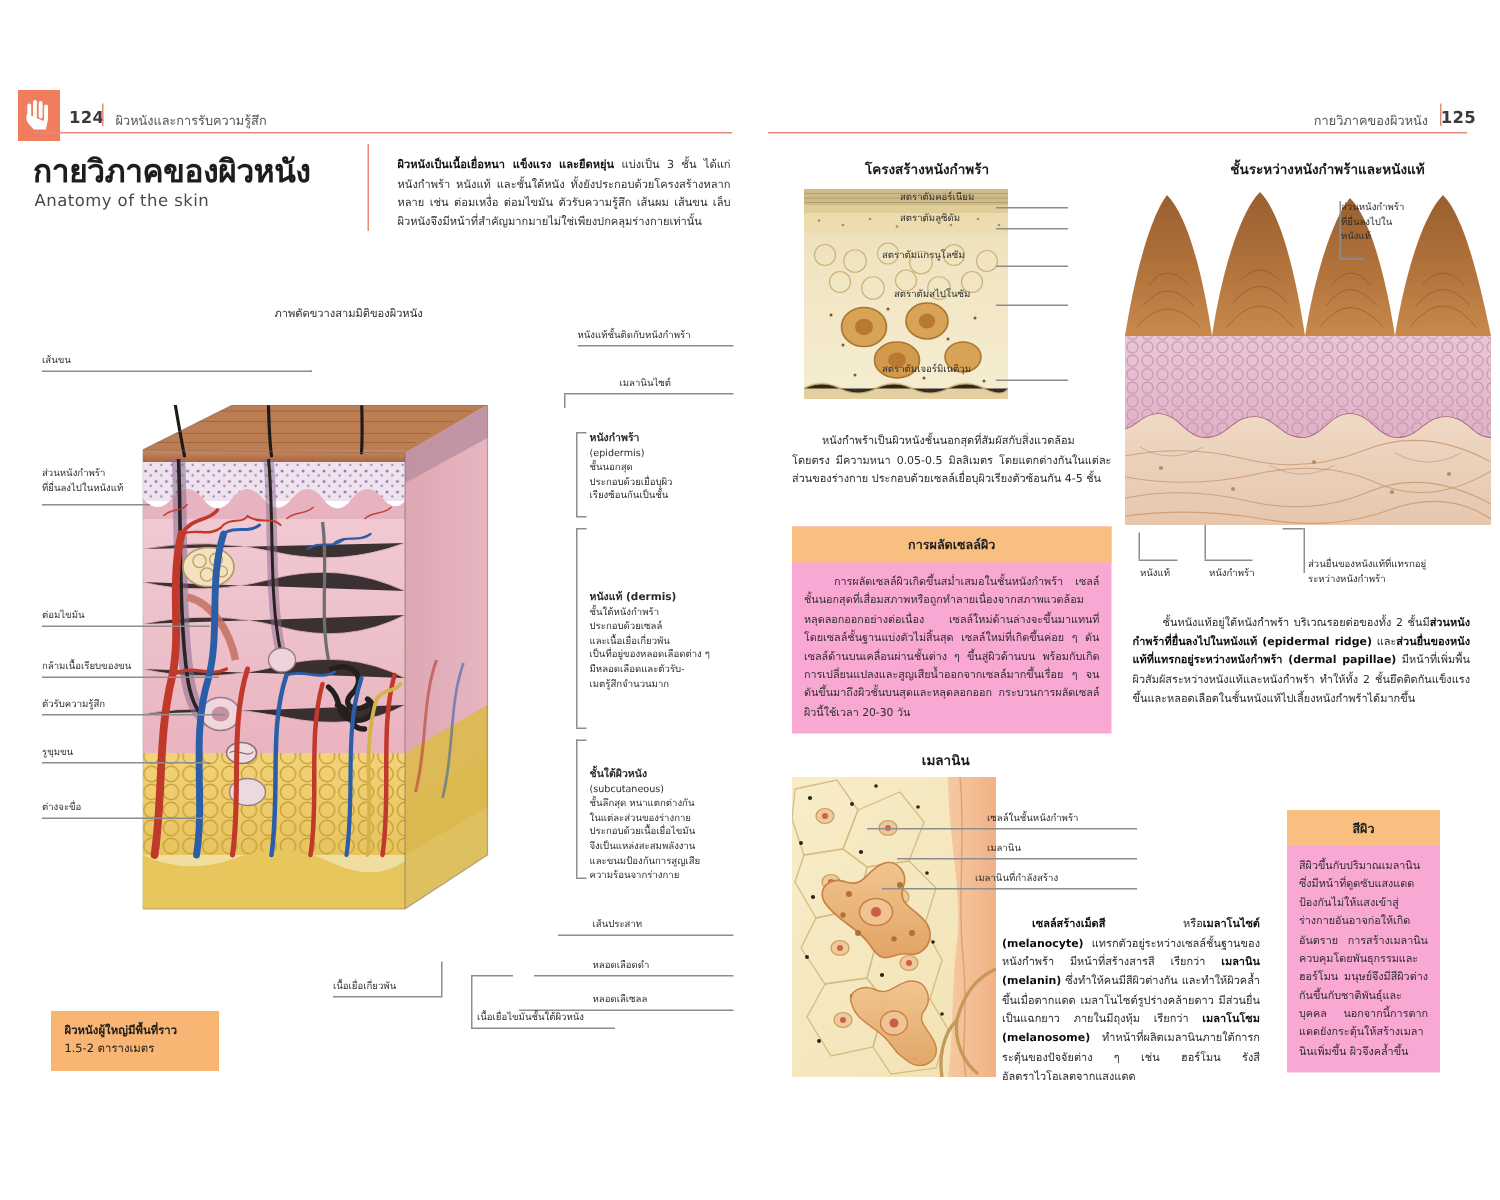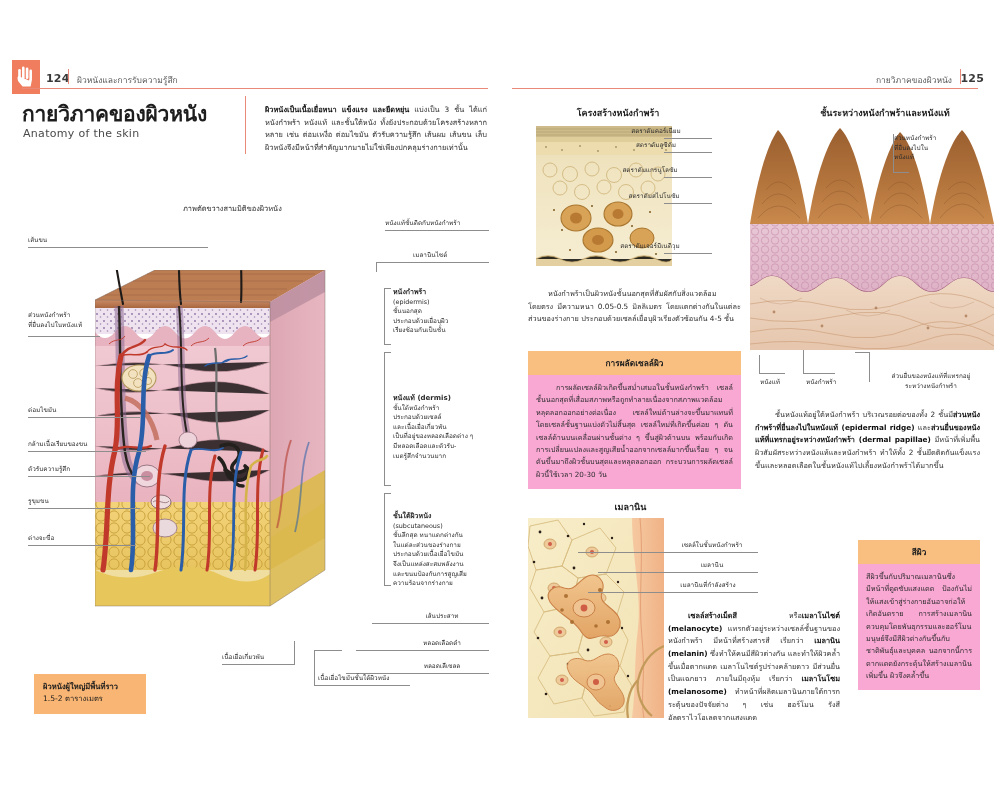--- a/index.html
+++ b/index.html
@@ -132,21 +132,21 @@
   .factbox .fb-l1 { font-weight: bold; }
 
   
   .lbl {
     position: absolute;
     font-size: 6.4px;
     line-height: 1.5;
     color: #2b2b2b;
   }
   .lbl .hd { font-weight: bold; font-size: 7px; display:block; }
-  .lbl.r { text-align: center; }
+  .lbl.r { text-align: left; }
   .leader {
     position: absolute;
     background: #8d8d8d;
   }
   .leader.h { height: 0.6px; }
   .leader.v { width: 0.6px; }
 
   
   .art { position: absolute; overflow: hidden; }
   svg.art-svg { display: block; }
@@ -747,18 +747,18 @@
   <div class="lbl r" style="left:658px; top:561px; width:108px;">เมลานิน</div>
   <div class="leader h" style="left:598px; top:572px; width:160px;"></div>
 
   <div class="lbl r" style="left:650px; top:581px; width:116px;">เมลานินที่กำลังสร้าง</div>
   <div class="leader h" style="left:588px; top:592px; width:170px;"></div>
 
   <div class="body-copy indent" style="left:668px; top:610px; width:172px;">
     <b>เซลล์สร้างเม็ดสี</b><span> หรือ</span><b>เมลาโนไซต์ (melanocyte)</b><span> แทรกตัวอยู่ระหว่างเซลล์ชั้นฐานของหนังกำพร้า มีหน้าที่สร้างสารสี เรียกว่า </span><b>เมลานิน (melanin)</b><span> ซึ่งทำให้คนมีสีผิวต่างกัน และทำให้ผิวคล้ำขึ้นเมื่อตากแดด เมลาโนไซต์รูปร่างคล้ายดาว มีส่วนยื่นเป็นแฉกยาว ภายในมีถุงหุ้ม เรียกว่า </span><b>เมลาโนโซม (melanosome)</b><span> ทำหน้าที่ผลิตเมลานินภายใต้การกระตุ้นของปัจจัยต่าง ๆ เช่น ฮอร์โมน รังสีอัลตราไวโอเลตจากแสงแดด</span>
   </div>
 
-  <div class="obox" style="left:858px; top:540px; width:122px;">
+  <div class="obox" style="left:858px; top:540px; width:102px;">
     <div class="obox-head">สีผิว</div>
     <div class="obox-body">สีผิวขึ้นกับปริมาณเมลานินซึ่งมีหน้าที่ดูดซับแสงแดด ป้องกันไม่ให้แสงเข้าสู่ร่างกายอันอาจก่อให้เกิดอันตราย การสร้างเมลานินควบคุมโดยพันธุกรรมและฮอร์โมน มนุษย์จึงมีสีผิวต่างกันขึ้นกับชาติพันธุ์และบุคคล นอกจากนี้การตากแดดยังกระตุ้นให้สร้างเมลานินเพิ่มขึ้น ผิวจึงคล้ำขึ้น</div>
   </div>
 
 </div>
 
 </body></html>

